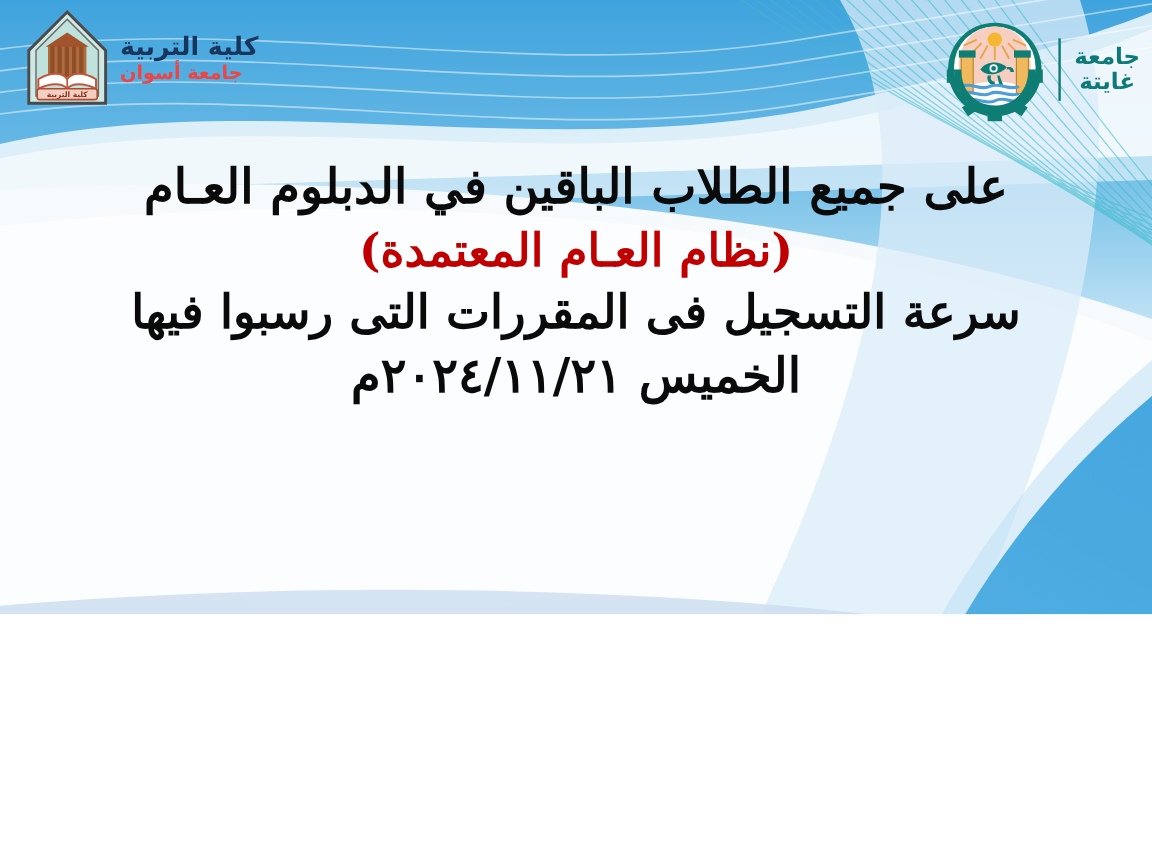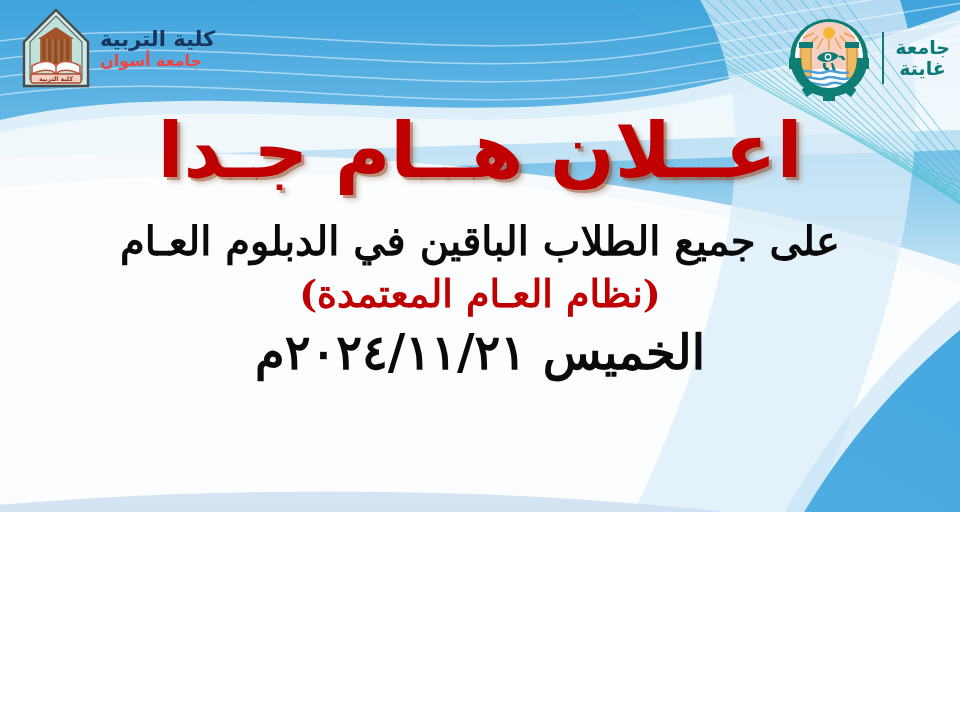--- a/index.html
+++ b/index.html
@@ -173,21 +173,21 @@
     white-space: nowrap;
   }
   .line.red {
     color: #c00000;
     font-size: 38px;
   }
   .line.small {
     font-size: 39px;
   }
   .line.date {
-    font-size: 48px;
+    font-size: 40px;
     letter-spacing: 1px;
   }
 </style>
 </head>
 <body>
 
 <div id="slide">
 
   <div class="bg-layer bg-base"></div>
   <div class="bg-layer bg-topwave"></div>
@@ -328,23 +328,23 @@
         <path d="M14 64 C22 60, 30 68, 38 64 C46 60, 54 68, 62 64"></path>
         <path d="M18 70 C26 66, 34 74, 42 70 C50 66, 56 72, 60 70"></path>
       </g>
 
       <path d="M8 44 C8 66, 24 80, 42 80 C60 80, 76 66, 76 44 L70 44 C70 62, 58 74, 42 74 C26 74, 14 62, 14 44 Z" fill="#0e7d74"></path>
     </svg>
   </div>
 
   <div class="content">
 
-    <h1 class="headline">اعــلان هــام جـدا</h1>
 
     <div class="body-block">
       <p class="line">على جميع الطلاب الباقين في الدبلوم العـام</p>
       <p class="line red">(نظام العـام المعتمدة)</p>
+      <p class="line small">سرعة التسجيل فى المقررات التى رسبوا فيها</p>
       <p class="line date">الخميس ٢٠٢٤/١١/٢١م</p>
     </div>
 
   </div>
 
 </div>
 
 </body></html>

